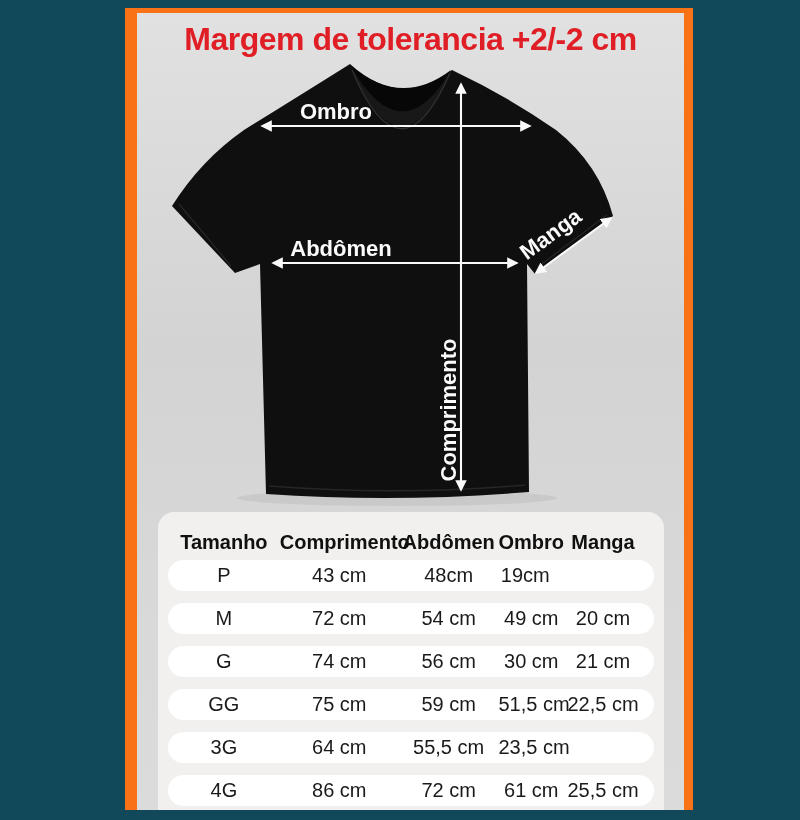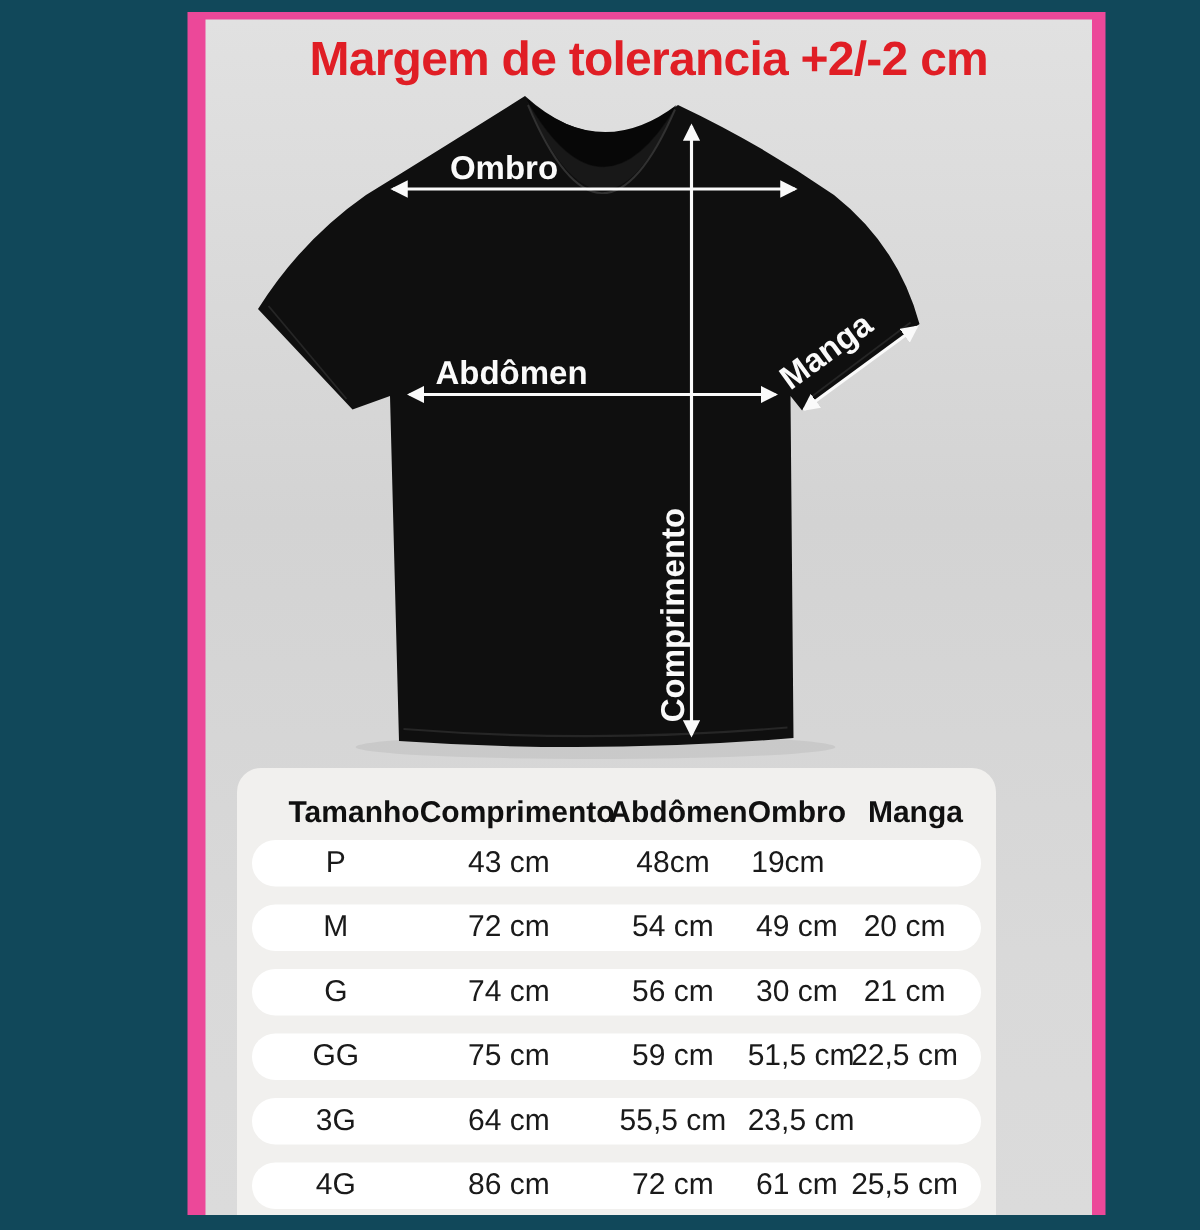--- a/index.html
+++ b/index.html
@@ -2,22 +2,22 @@
 <html><head>
 <meta charset="utf-8">
 <style>
   html,body{margin:0;padding:0;}
   body{
     width:800px;height:820px;position:relative;overflow:hidden;
     background:#11485a;
     font-family:"Liberation Sans", sans-serif;
   }
   .card{
-    position:absolute;left:125px;top:8px;width:612px;height:802px;
-    background:#ec4899;box-sizing:border-box;
+    position:absolute;left:125px;top:8px;width:568px;height:802px;
+    background:#f97316;box-sizing:border-box;
     padding:5px 9px 0 12px;
   }
   .photo{
     position:relative;width:100%;height:797px;overflow:hidden;
     background:linear-gradient(180deg,#e1e1e1 0%,#d3d3d3 42%,#d9d9d9 78%,#dbdbdb 100%);
   }
   .title{
     position:absolute;top:8px;left:0;right:0;text-align:center;
     font-size:32px;font-weight:bold;color:#e01e25;letter-spacing:-0.5px;
     white-space:nowrap;
@@ -33,21 +33,21 @@
     position:absolute;left:21px;top:499px;width:506px;height:298px;
     background:#f1f0ee;border-radius:16px 16px 0 0;
     box-sizing:border-box;padding:12px 10px 0 10px;overflow:hidden;
   }
   .thead,.trow{
     display:grid;
     grid-template-columns:23% 24.5% 20.5% 13.5% 18.5%;
     align-items:center;text-align:center;
   }
   .thead{
-    height:36px;font-size:20px;font-weight:bold;color:#101010;text-align:right;
+    height:36px;font-size:20px;font-weight:bold;color:#101010;
   }
   .trow{
     height:31px;margin-bottom:12px;background:#ffffff;border-radius:16px;
     font-size:20px;font-weight:500;color:#1a1a1a;
   }
   .c5{padding-right:12px;}
   .th,.td{white-space:nowrap;}
 </style>
 </head>
 <body>

